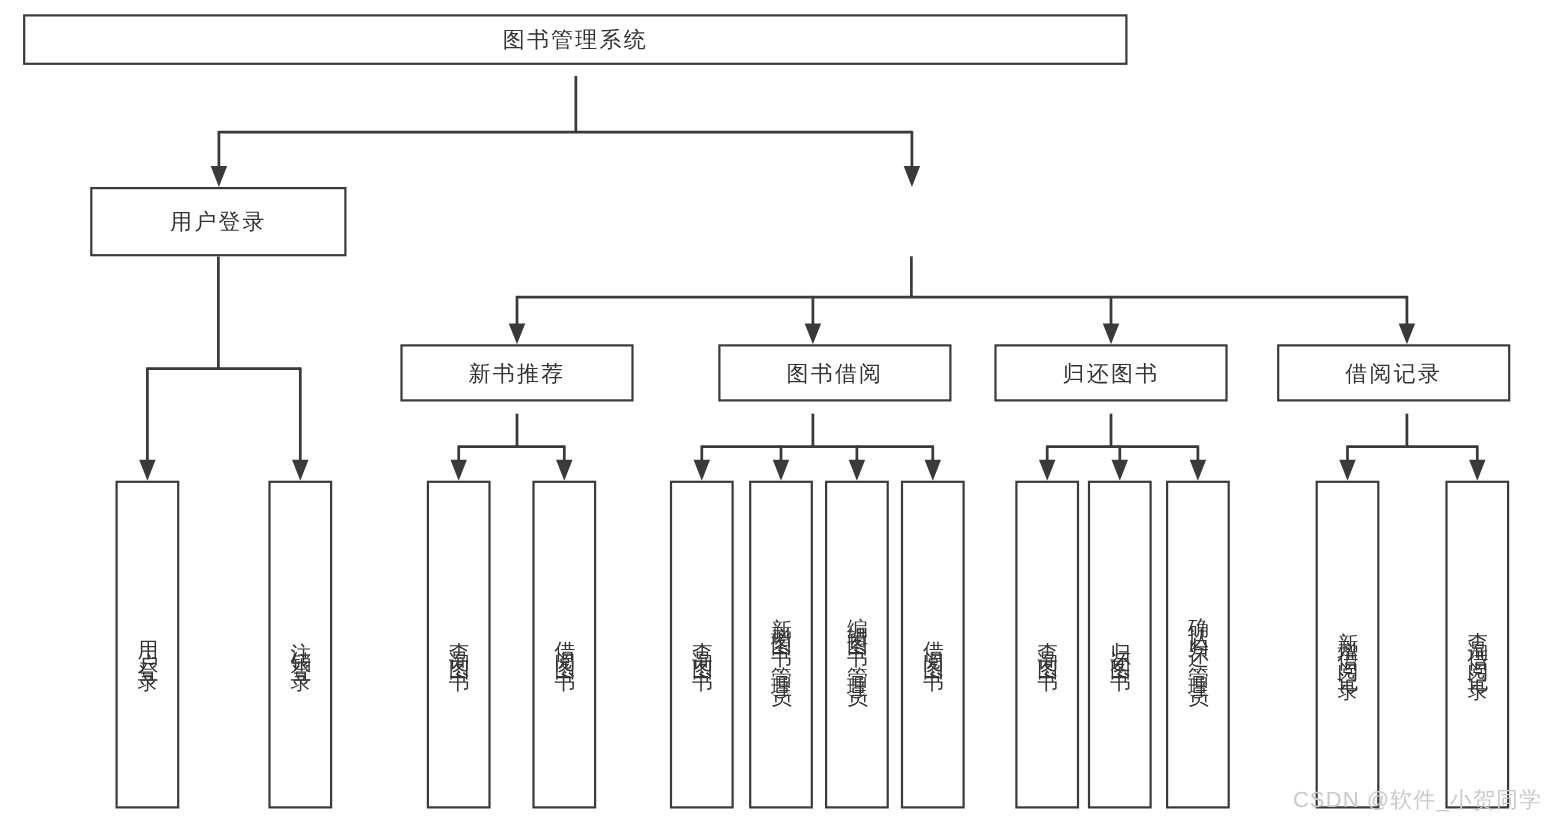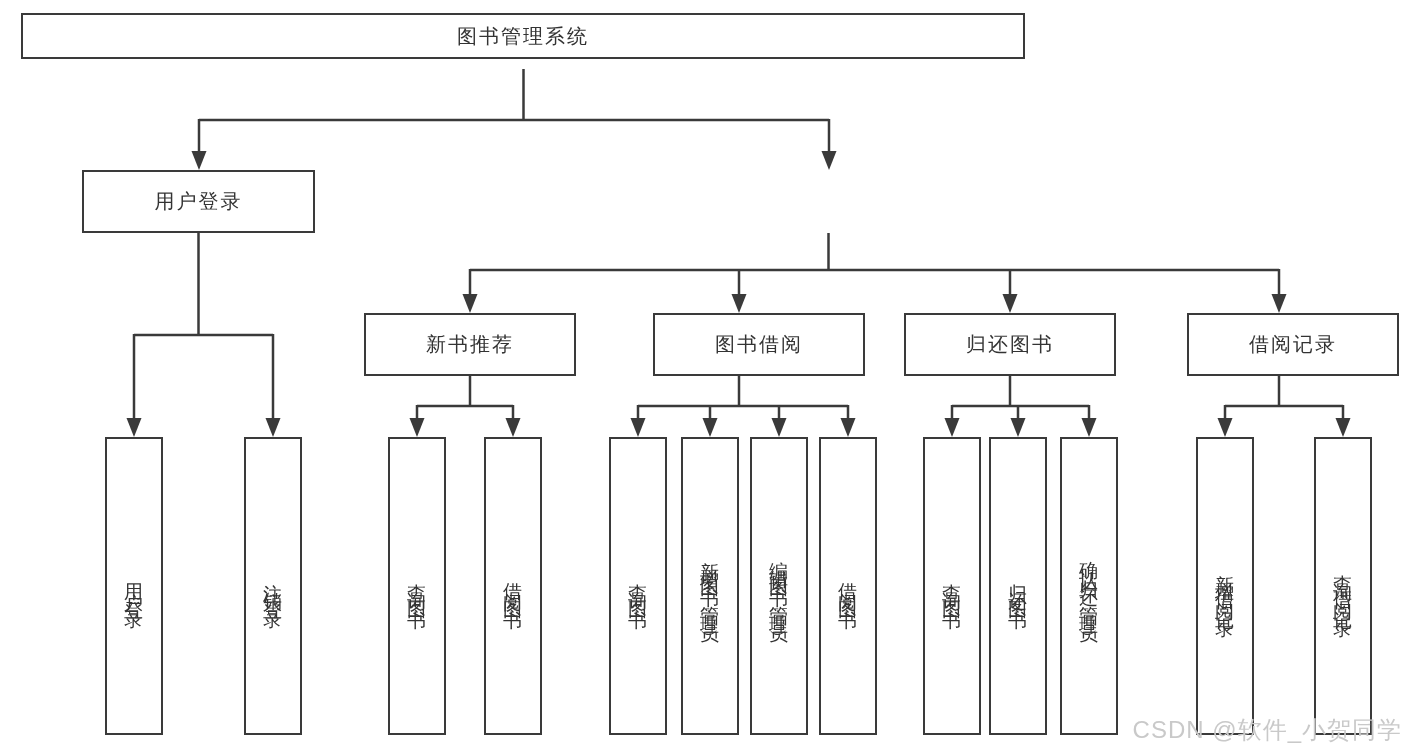--- a/index.html
+++ b/index.html
@@ -32,38 +32,38 @@
     align-items:center;
     justify-content:center;
     z-index:2;
     font-size:20px;
     letter-spacing:2px;
     color:var(--text);
     text-align:center;
   }
   .node-root{left:21px;top:13px;width:1004px;height:46px;}
   .node-l2{top:170px;width:233px;height:63px;}
-  .node-l3{top:313px;width:212px;height:63px;}
+  .node-l3{top:313px;width:212px;height:52px;}
   .node-leaf{
     top:437px;width:58px;height:298px;
   }
   .node-leaf .vtext{
     writing-mode:vertical-rl;
     text-orientation:mixed;
     font-size:19px;
     line-height:1;
     letter-spacing:9px;
     white-space:nowrap;
   }
   .watermark{
     position:absolute;
     right:3px;
     top:714px;
     z-index:5;
-    font-size:24px;
+    font-size:20px;
     color:var(--watermark);
     letter-spacing:1px;
     white-space:nowrap;
   }
 </style>
 </head>
 <body>
 
 <div class="canvas">
 
@@ -132,21 +132,21 @@
 
   <div class="node node-l3" style="left:364px;">
     <span>新书推荐</span>
   </div>
   <div class="node node-l3" style="left:653px;text-align:center;">
     <span>图书借阅</span>
   </div>
   <div class="node node-l3" style="left:904px;">
     <span>归还图书</span>
   </div>
-  <div class="node node-l3" style="left:1187px;">
+  <div class="node node-l3" style="left:1161px;">
     <span>借阅记录</span>
   </div>
 
   <div class="node node-leaf" style="left:105px;">
     <span class="vtext">用户登录</span>
   </div>
   <div class="node node-leaf" style="left:244px;">
     <span class="vtext">注销登录</span>
   </div>
 

